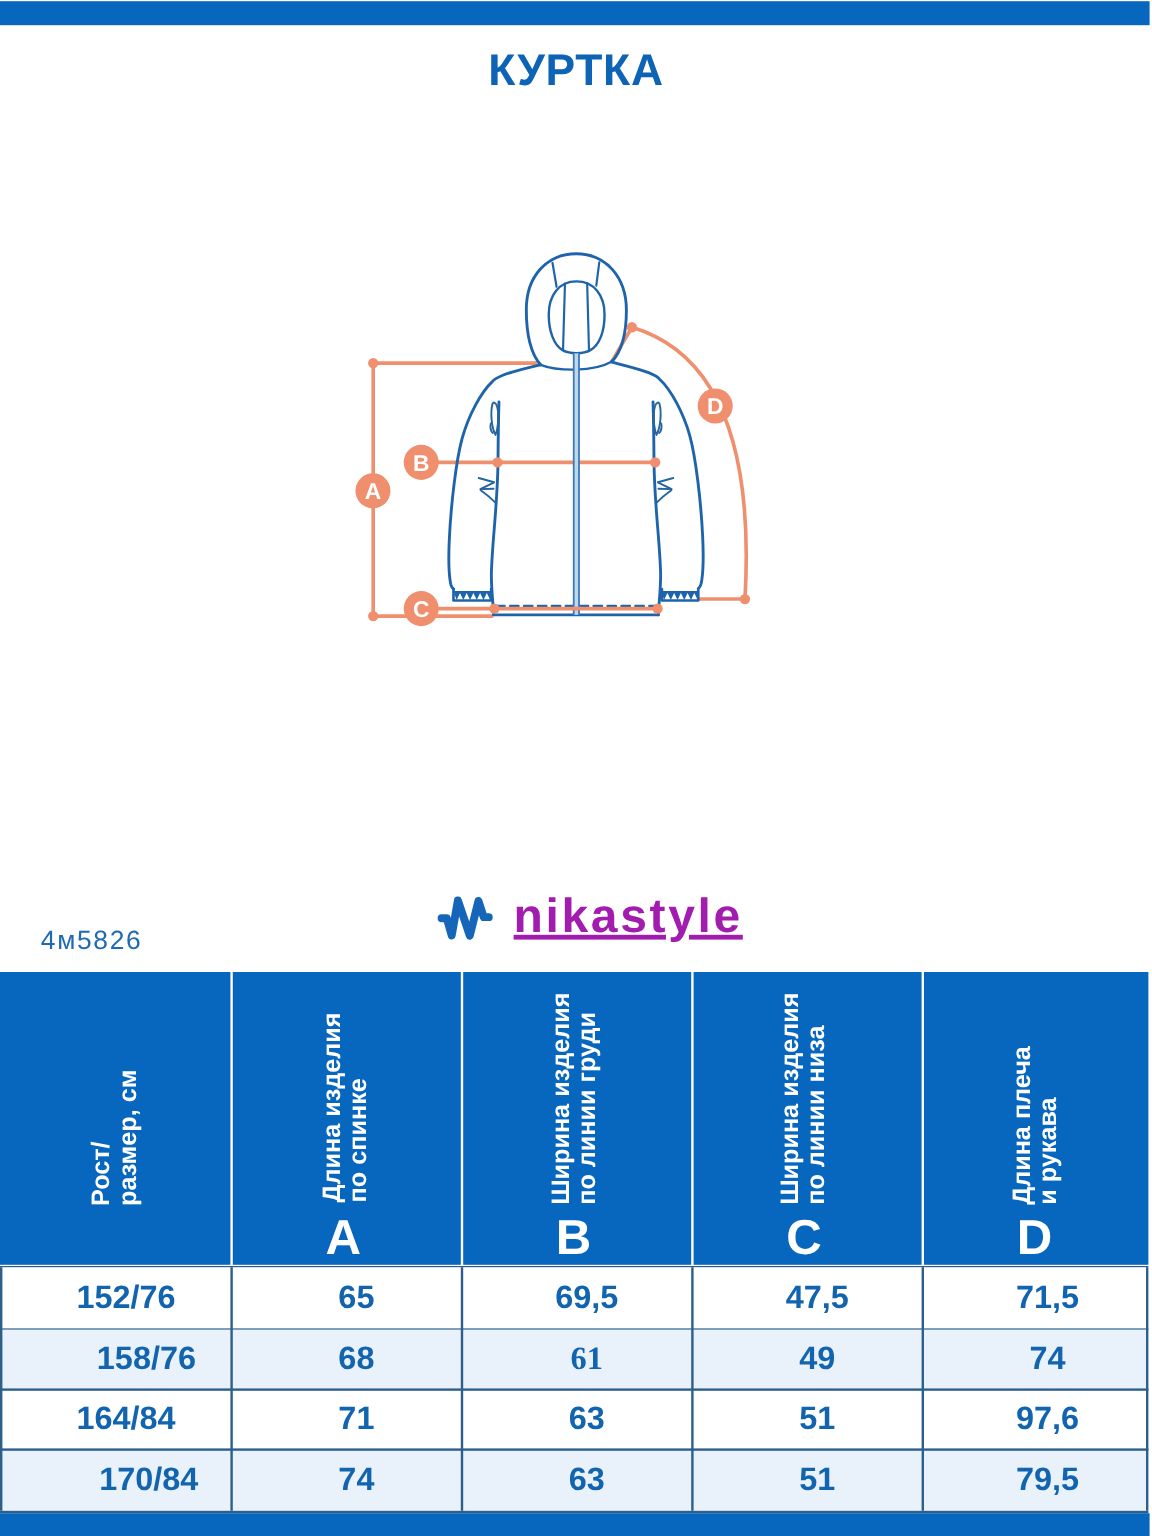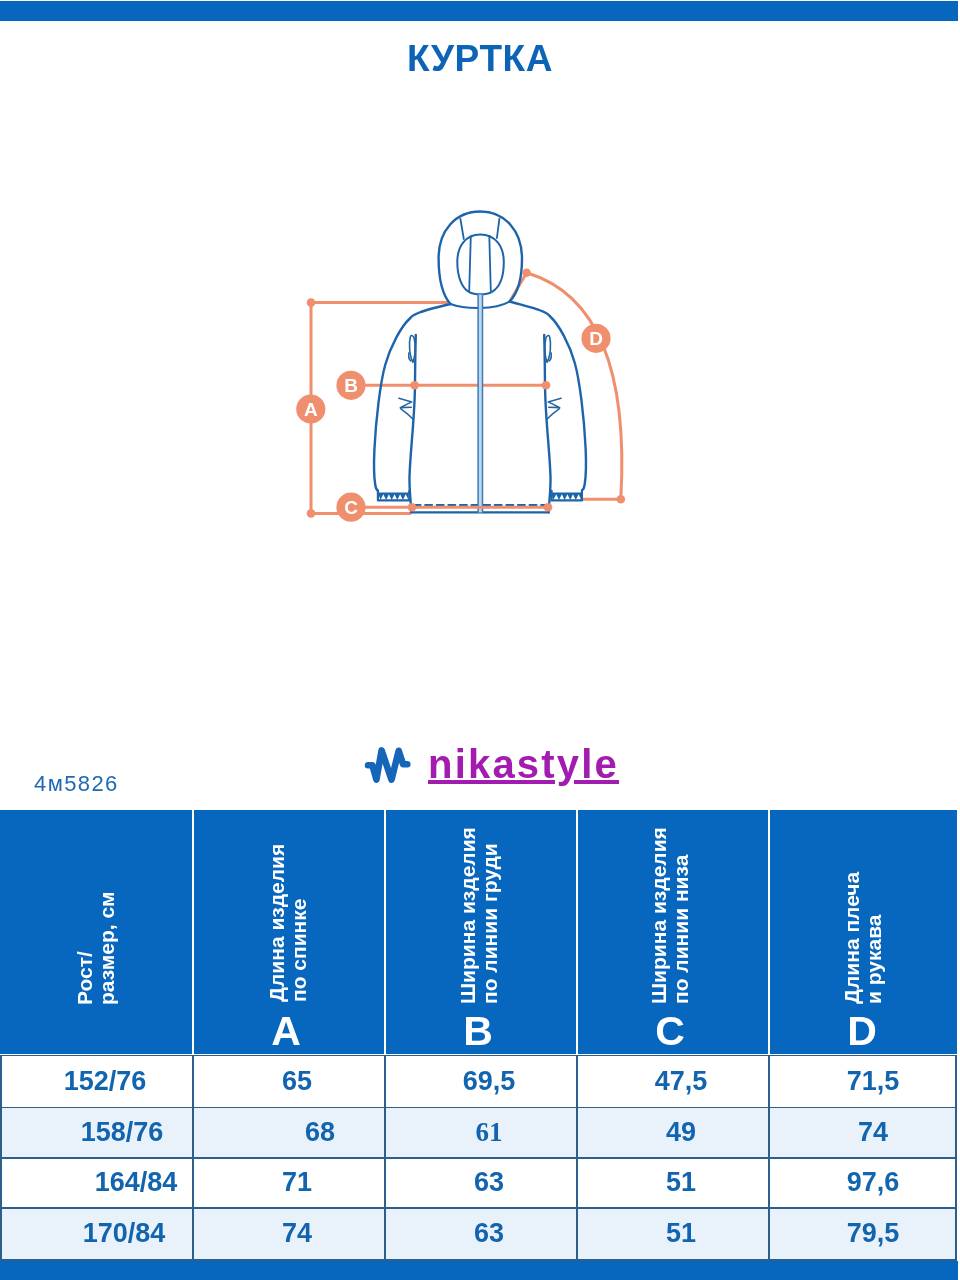--- a/index.html
+++ b/index.html
@@ -57,26 +57,26 @@
 <div class="vline" style="left:767.8px;"></div>
 <div class="vline" style="left:955.3px;width:1.5px;"></div>
 
 <div class="val" style="left:1px;top:1067px;">152/76</div>
 <div class="val" style="left:193px;top:1067px;">65</div>
 <div class="val" style="left:385px;top:1067px;">69,5</div>
 <div class="val" style="left:577px;top:1067px;">47,5</div>
 <div class="val" style="left:769px;top:1067px;">71,5</div>
 
 <div class="val" style="left:18px;top:1117.5px;">158/76</div>
-<div class="val" style="left:193px;top:1117.5px;margin-left:23px;">68</div>
+<div class="val" style="left:193px;top:1117.5px;">68</div>
 <div class="val" style="left:385px;top:1117.5px;font-family:Liberation Serif, serif;">61</div>
 <div class="val" style="left:577px;top:1117.5px;">49</div>
 <div class="val" style="left:769px;top:1117.5px;">74</div>
 
-<div class="val" style="left:1px;top:1168px;margin-left:31px;">164/84</div>
+<div class="val" style="left:1px;top:1168px;">164/84</div>
 <div class="val" style="left:193px;top:1168px;">71</div>
 <div class="val" style="left:385px;top:1168px;">63</div>
 <div class="val" style="left:577px;top:1168px;">51</div>
 <div class="val" style="left:769px;top:1168px;">97,6</div>
 
 <div class="val" style="left:1px;top:1218.5px;padding-left:19px;">170/84</div>
 <div class="val" style="left:193px;top:1218.5px;">74</div>
 <div class="val" style="left:385px;top:1218.5px;">63</div>
 <div class="val" style="left:577px;top:1218.5px;">51</div>
 <div class="val" style="left:769px;top:1218.5px;">79,5</div>

